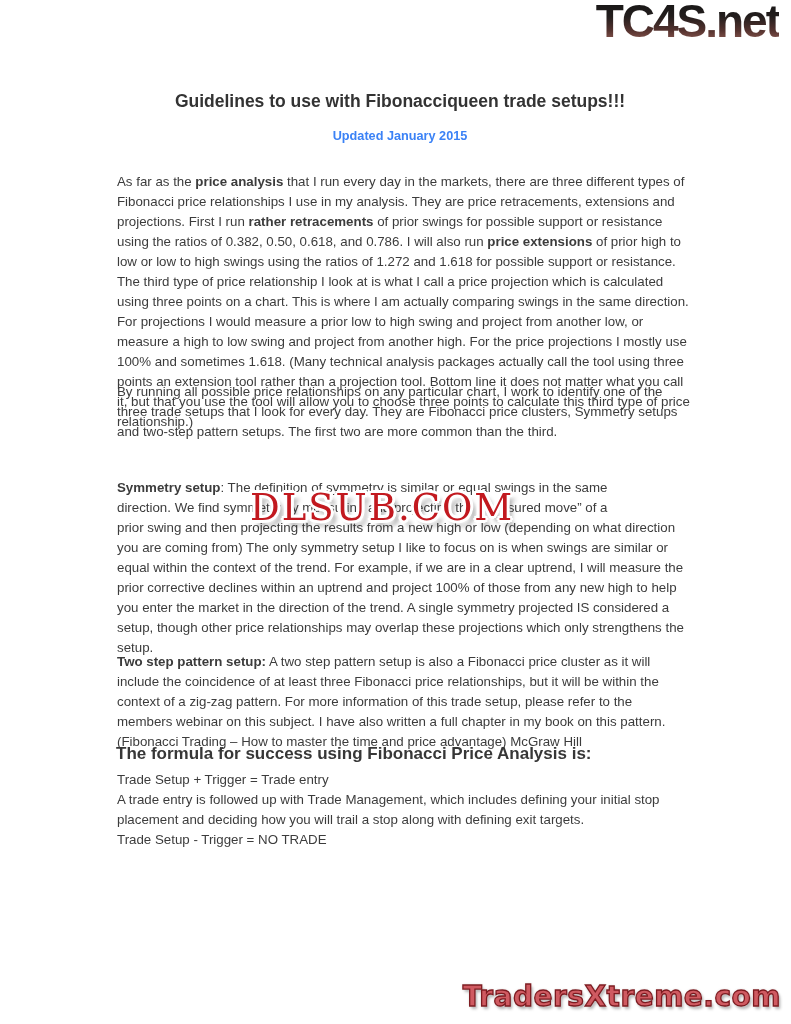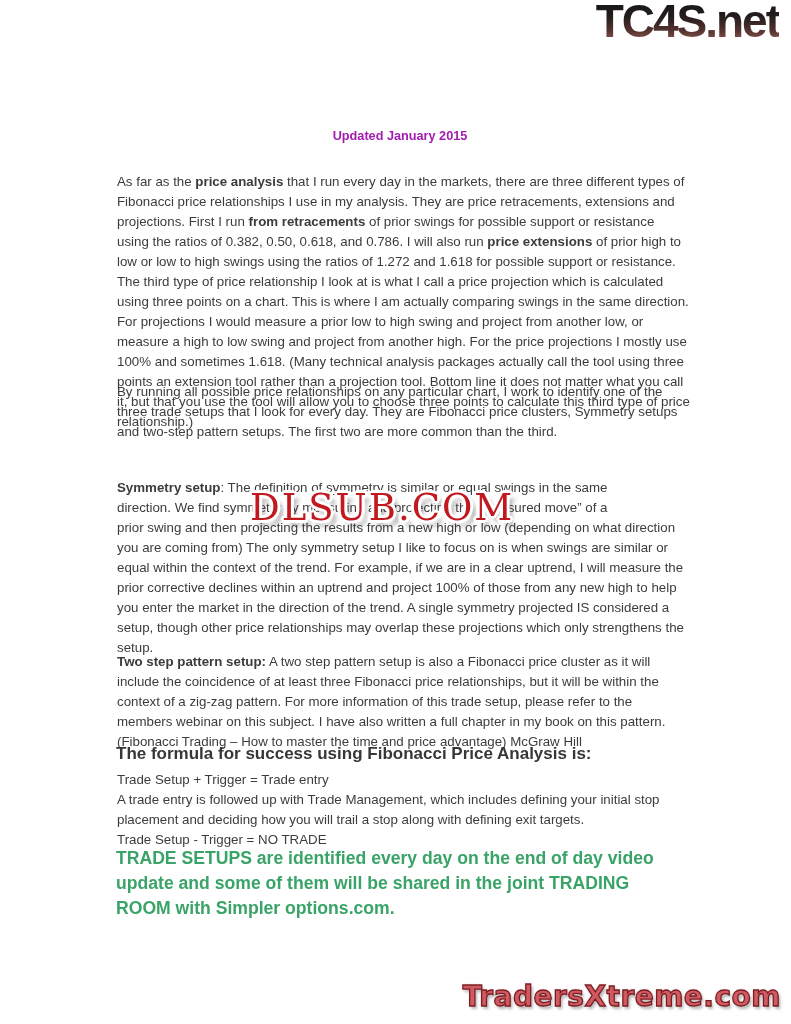--- a/index.html
+++ b/index.html
@@ -18,21 +18,21 @@
     background:linear-gradient(180deg,#151515 8%,#231e1d 42%,#55332f 68%,#8e5a52 88%,#9c6b61 100%);
     -webkit-background-clip:text;background-clip:text;color:transparent;
     text-shadow:none;
   }
   .doc-title{
     position:absolute;left:117px;top:91px;width:566px;
     text-align:center;font-size:17.5px;font-weight:bold;color:#333333;
   }
   .doc-subtitle{
     position:absolute;left:117px;top:129px;width:566px;
-    text-align:center;font-size:12.7px;font-weight:bold;color:#a21caf;
+    text-align:center;font-size:12.7px;font-weight:bold;color:#3b82f6;
   }
   .para{
     position:absolute;left:117px;width:590px;
     font-size:13.3px;line-height:20px;color:#3c3c3c;
     white-space:pre-wrap;
   }
   .para .b{font-weight:bold;}
   .p-intro{top:172px;}
   .p-by-running{top:366px;margin-top:16px;}
   .p-cluster{top:443px;}
@@ -72,26 +72,27 @@
     text-align:center;
   }
 </style>
 </head>
 <body>
 
 <div class="page">
 
   <div class="tc4s">TC4S.net</div>
 
+  <div class="doc-title">Guidelines to use with Fibonacciqueen trade setups!!!</div>
 
   <div class="doc-subtitle">Updated January 2015</div>
 
   <div class="para p-intro"><span>As far as the </span><span class="b">price analysis</span><span> that I run every day in the markets, there are three different types of
 Fibonacci price relationships I use in my analysis. They are price retracements, extensions and
-projections. First I run </span><span class="b">from retracements</span><span> of prior swings for possible support or resistance
+projections. First I run </span><span class="b">rather retracements</span><span> of prior swings for possible support or resistance
 using the ratios of 0.382, 0.50, 0.618, and 0.786. I will also run </span><span class="b">price extensions</span><span> of prior high to
 low or low to high swings using the ratios of 1.272 and 1.618 for possible support or resistance.
 The third type of price relationship I look at is what I call a price projection which is calculated
 using three points on a chart. This is where I am actually comparing swings in the same direction.
 For projections I would measure a prior low to high swing and project from another low, or
 measure a high to low swing and project from another high. For the price projections I mostly use
 100% and sometimes 1.618. (Many technical analysis packages actually call the tool using three
 points an extension tool rather than a projection tool. Bottom line it does not matter what you call
 it, but that you use the tool will allow you to choose three points to calculate this third type of price
 relationship.)</span></div>
@@ -119,19 +120,16 @@
 members webinar on this subject. I have also written a full chapter in my book on this pattern.
 (Fibonacci Trading – How to master the time and price advantage) McGraw Hill</span></div>
 
   <div class="formula-heading">The formula for success using Fibonacci Price Analysis is:</div>
 
   <div class="para formula-body">Trade Setup + Trigger = Trade entry
 A trade entry is followed up with Trade Management, which includes defining your initial stop
 placement and deciding how you will trail a stop along with defining exit targets.
 Trade Setup - Trigger = NO TRADE</div>
 
-  <div class="callout">TRADE SETUPS are identified every day on the end of day video
-update and some of them will be shared in the joint TRADING
-ROOM with Simpler options.com.</div>
 
   <div class="footer-logo">TradersXtreme.com</div>
 
 </div>
 
 </body></html>

